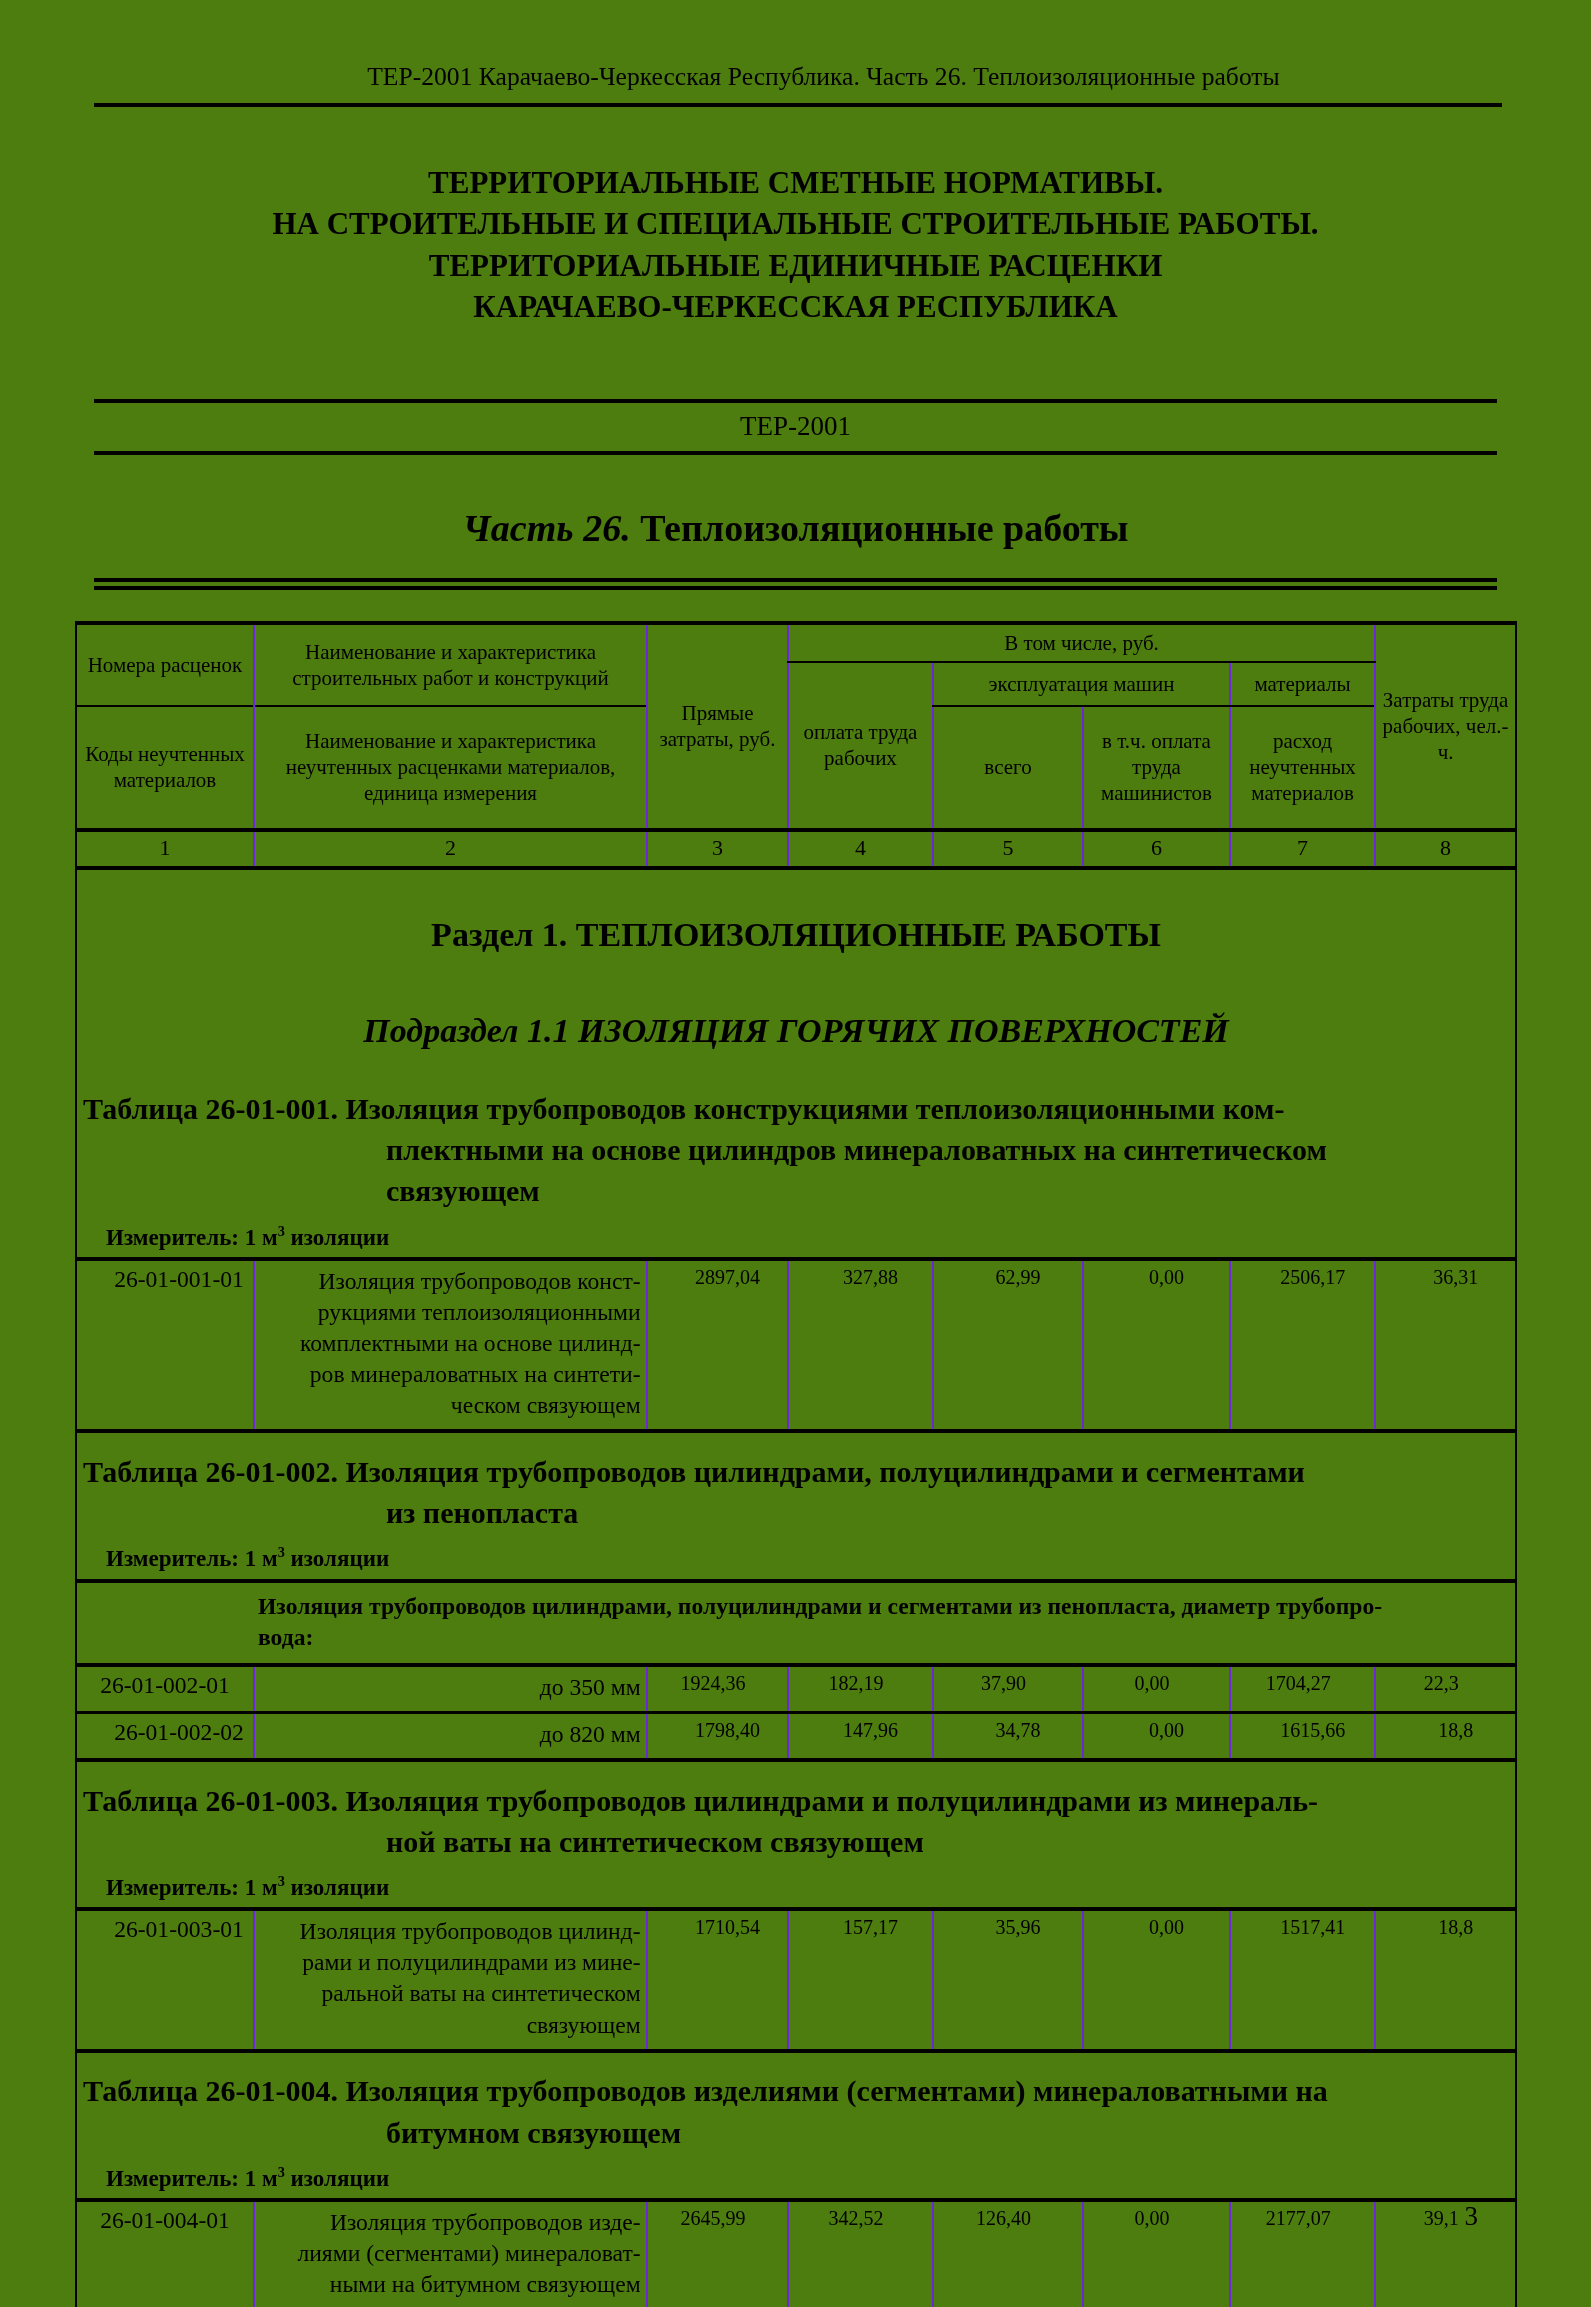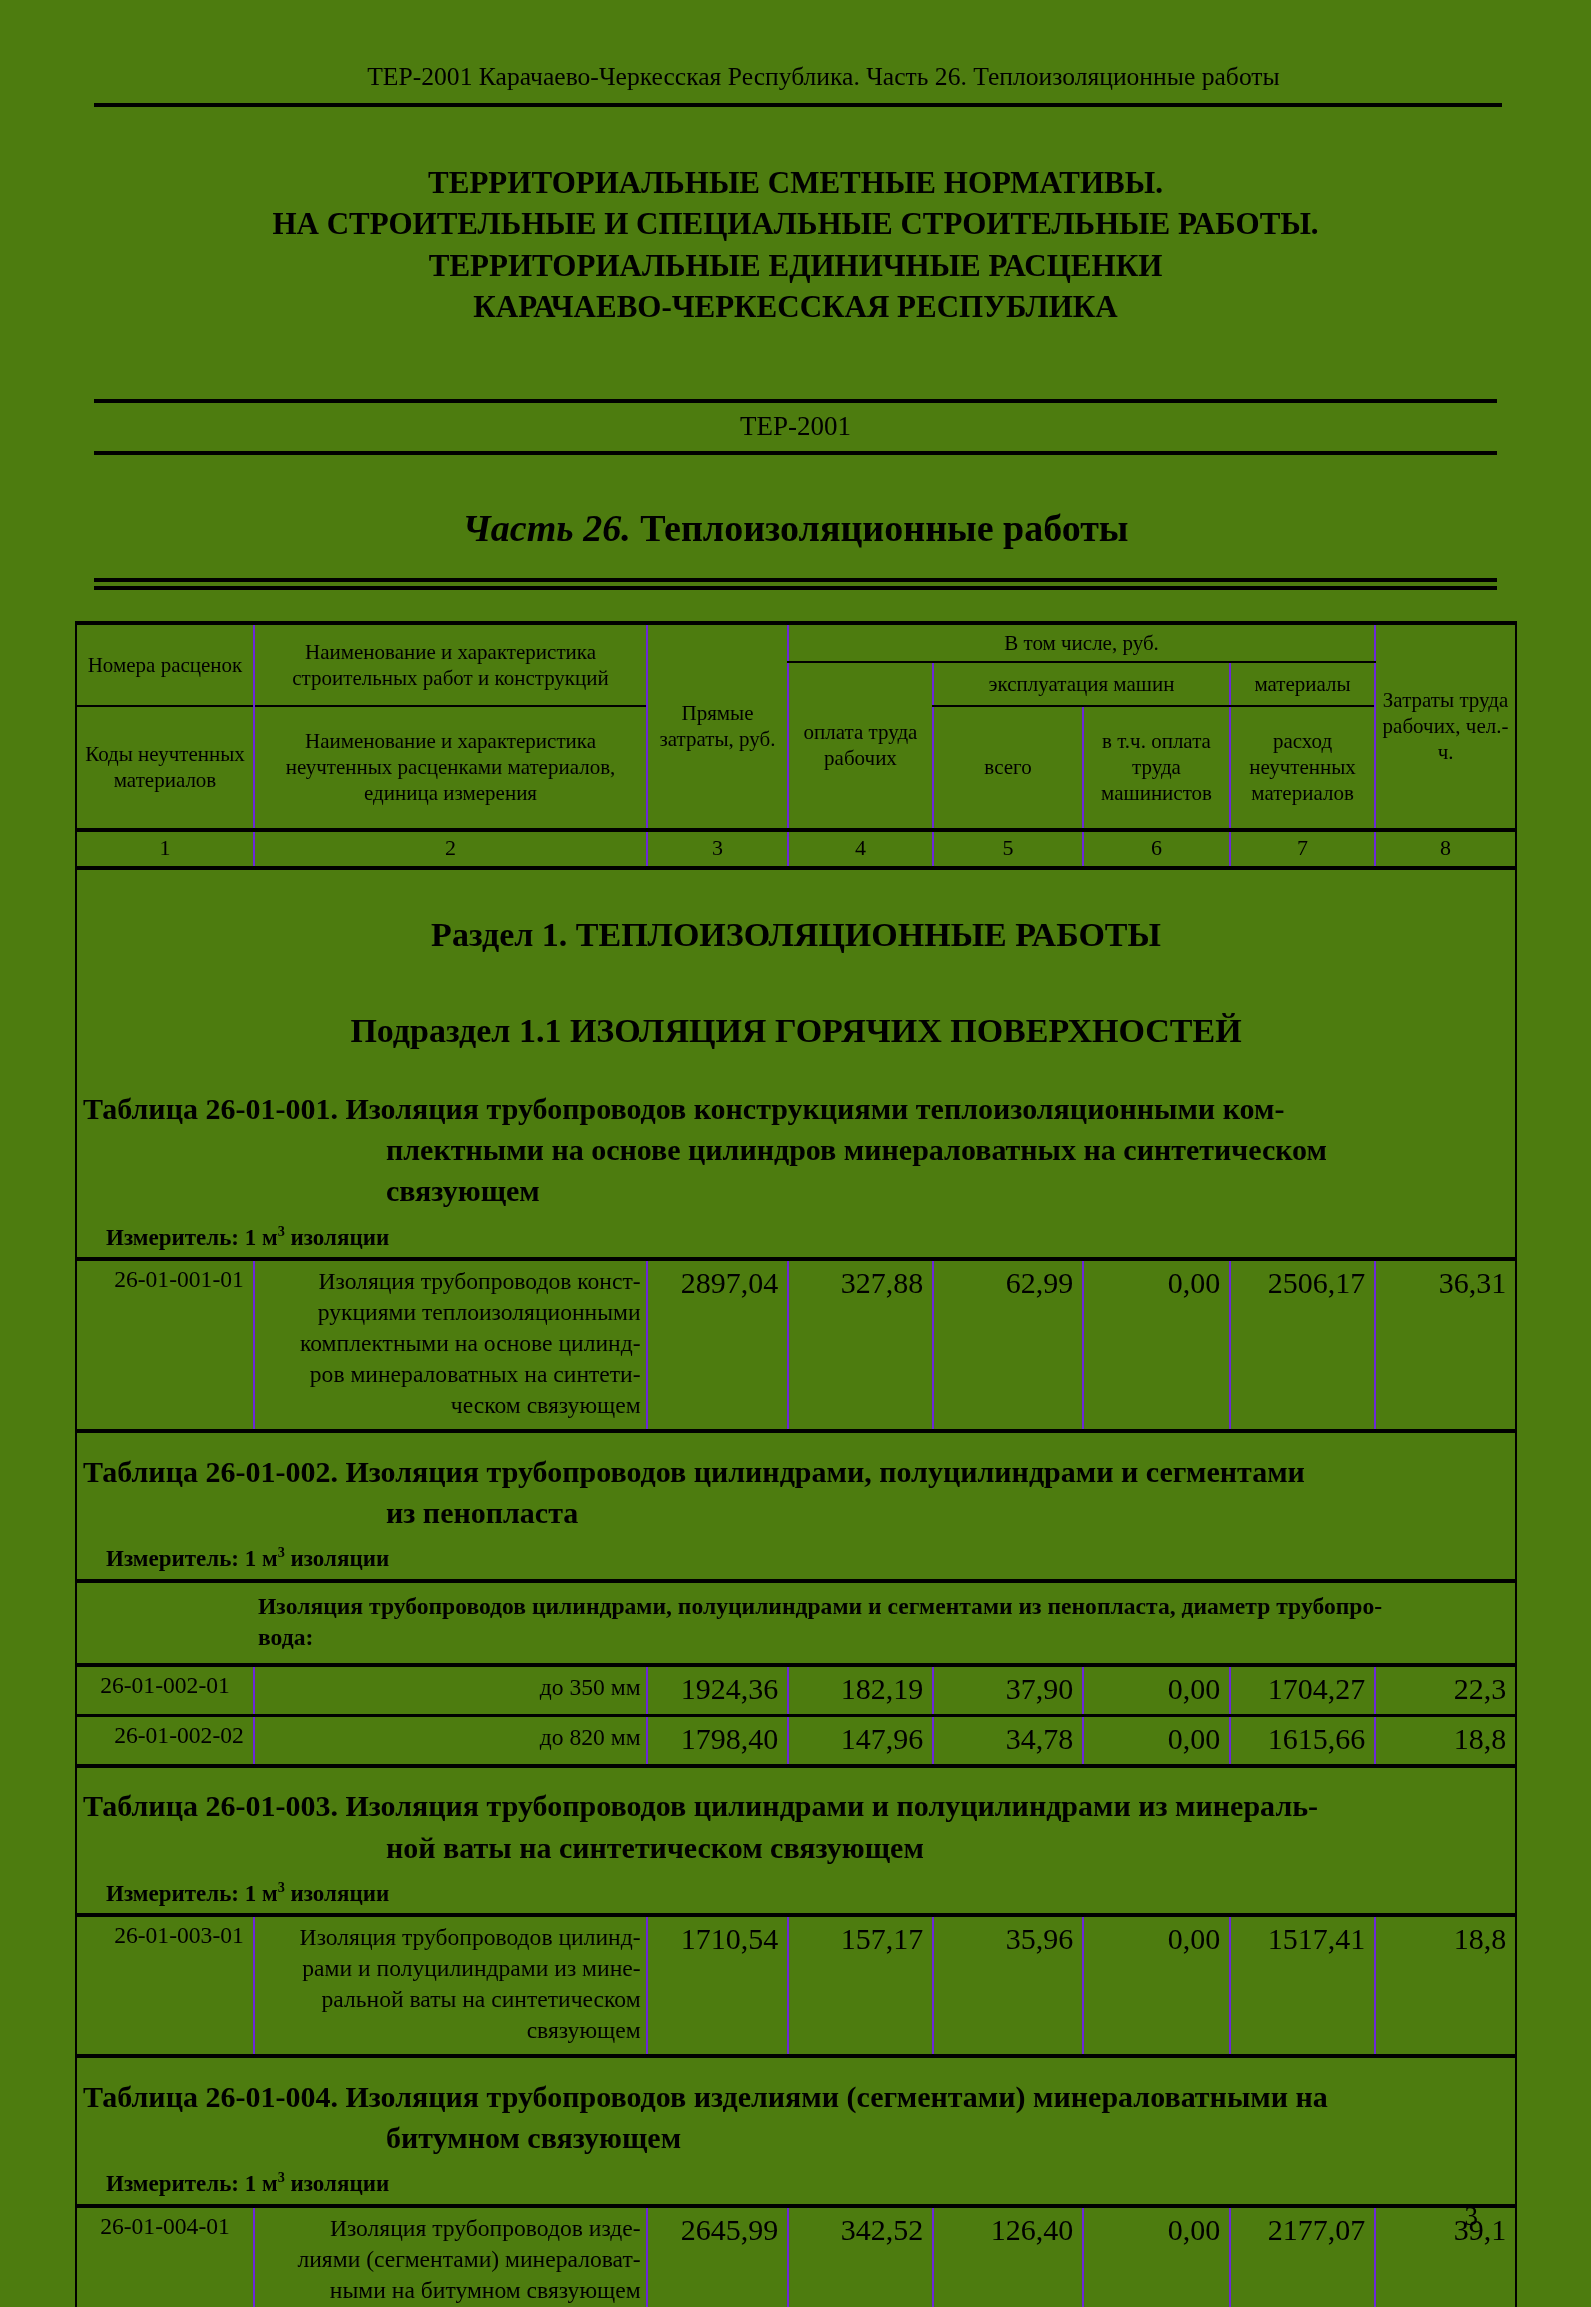--- a/index.html
+++ b/index.html
@@ -60,40 +60,41 @@
     text-align:center; font-size:22px; padding:3.4px 0 4.7px;
   }
   
   td.sect {
     text-align:center; font-weight:bold; font-size:34px;
     padding:46px 6.7px 5.4px;
   }
   td.subsect {
     text-align:center; font-weight:bold; font-size:34px;
     padding:53px 20px 20px;
+    font-style:italic;
   }
   td.ttitle {
     font-weight:bold; font-size:30px; line-height:1.38;
     padding:17.5px 27px 5.4px 309px; text-indent:-303px;
     white-space:pre-line;
   }
   td.measure { font-weight:bold; font-size:23px; padding:5.4px 0 6.7px 181px; }
   td.measure sup { font-size:0.62em; }
   td.grp {
     font-weight:bold; font-size:23.6px; line-height:1.34;
     padding:8px 6.7px 9.4px 181px; white-space:pre-line;
   }
   
   td.code { text-align:center; padding-top:4.7px; font-size:23.6px; }
   td.desc {
     padding:4.7px 5.4px 8px; line-height:1.32;
     white-space:pre-line; font-size:23.6px;text-align:right;
   }
   td.desc.ind { padding-left:54px; }
-  td.num { text-align:right; padding:4.7px 8.8px 8px 0; font-size:30px; }
+  td.num { text-align:center; padding:4.7px 8.8px 8px 0; font-size:20px; }
 
   .pageno {
     position:absolute; top:2201px; right:113px; font-size:27px;
   }
 </style>
 </head>
 <body>
 
 <div class="sheet">
 

